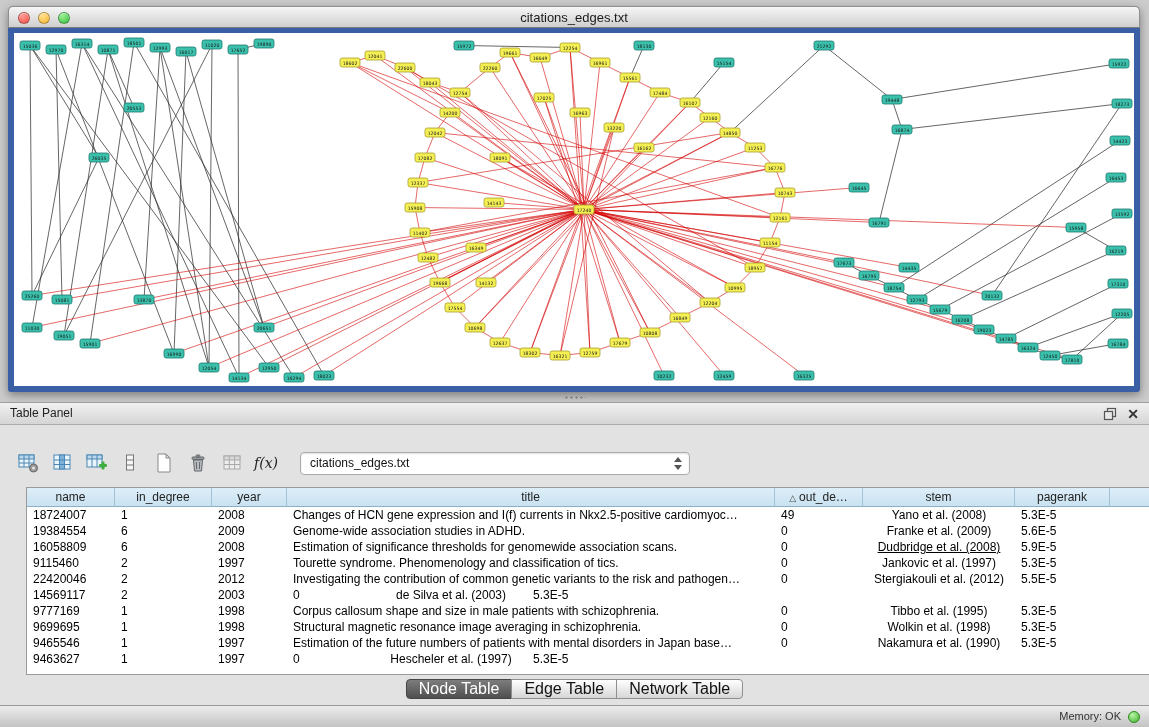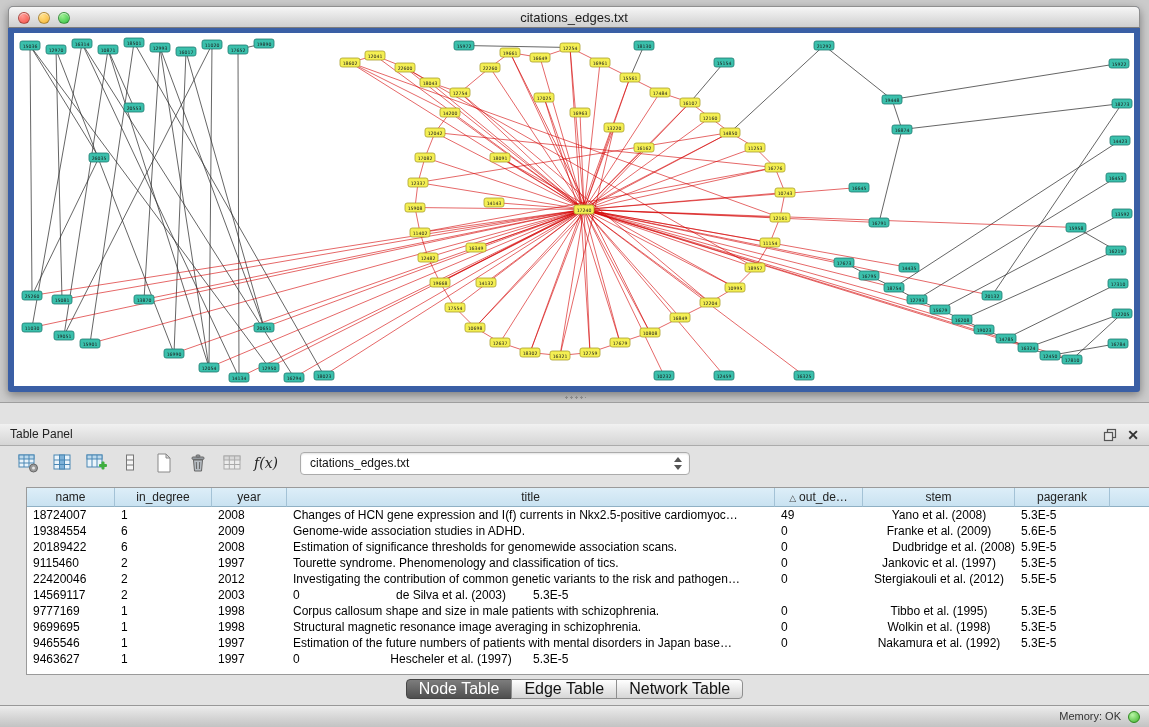--- a/index.html
+++ b/index.html
@@ -29,21 +29,21 @@
 
   
   #splitter { position:absolute; left:0; top:393px; width:1149px; height:9px; }
   #splitter-handle { position:absolute; left:564px; top:2px; width:22px; height:5px;
     background:radial-gradient(circle, #8a8a8a 1px, transparent 1.4px); background-size:5px 5px; }
 
   
   #table-panel { position:absolute; left:0; top:402px; width:1149px; height:303px;
     background:#e2e2e2; border-top:1px solid #9e9e9e; }
   #tp-header { position:relative; height:22px; background:linear-gradient(#f1f1f1,#d5d5d5);
-    border-bottom:1px solid #ababab;margin-top:21px; }
+    border-bottom:1px solid #ababab; }
   #tp-title { position:absolute; left:10px; line-height:21px; font-size:12px; color:#222; }
   #tp-float { position:absolute; right:32px; top:4px; width:14px; height:14px; cursor:default; }
   #tp-close { position:absolute; right:10px; top:1px; font-size:14px; font-weight:bold; color:#333; line-height:20px; }
 
   #tp-toolbar { position:absolute; left:14px; top:46px; height:28px; display:flex; align-items:center; }
   .tool-btn { width:28px; height:26px; display:flex; align-items:center; justify-content:center; margin-right:6px; }
   .fx-label { font-family:"DejaVu Serif",serif; font-style:italic; font-size:14px; color:#222; }
 
   #combo { position:relative; margin-left:14px; width:390px; height:23px; background:#fff;
     border:1px solid #ababab; border-radius:4px; box-shadow:inset 0 1px 2px rgba(0,0,0,.12); }
@@ -837,26 +837,26 @@
         <div class="tr">
           <div class="td" style="width: 88px;">19384554</div>
           <div class="td" style="width: 97px;">6</div>
           <div class="td" style="width: 75px;">2009</div>
           <div class="td" style="width: 488px;">Genome-wide association studies in ADHD.</div>
           <div class="td" style="width: 88px;">0</div>
           <div class="td" style="width: 152px; text-align: center; padding-left: 0px;">Franke et al. (2009)</div>
           <div class="td" style="width: 95px;">5.6E-5</div>
         </div>
         <div class="tr">
-          <div class="td" style="width: 88px;">20189422</div>
+          <div class="td" style="width: 88px;">16058809</div>
           <div class="td" style="width: 97px;">6</div>
           <div class="td" style="width: 75px;">2008</div>
           <div class="td" style="width: 488px;">Estimation of significance thresholds for genomewide association scans.</div>
           <div class="td" style="width: 88px;">0</div>
-          <div class="td" style="width: 152px; text-align: right; padding-left: 0px;">Dudbridge et al. (2008)</div>
+          <div class="td" style="width: 152px; text-align: center; padding-left: 0px; text-decoration: underline;">Dudbridge et al. (2008)</div>
           <div class="td" style="width: 95px;">5.9E-5</div>
         </div>
         <div class="tr">
           <div class="td" style="width: 88px;">9115460</div>
           <div class="td" style="width: 97px;">2</div>
           <div class="td" style="width: 75px;">1997</div>
           <div class="td" style="width: 488px;">Tourette syndrome. Phenomenology and classification of tics.</div>
           <div class="td" style="width: 88px;">0</div>
           <div class="td" style="width: 152px; text-align: center; padding-left: 0px;">Jankovic et al. (1997)</div>
           <div class="td" style="width: 95px;">5.3E-5</div>
@@ -895,21 +895,21 @@
           <div class="td" style="width: 88px;">0</div>
           <div class="td" style="width: 152px; text-align: center; padding-left: 0px;">Wolkin et al. (1998)</div>
           <div class="td" style="width: 95px;">5.3E-5</div>
         </div>
         <div class="tr">
           <div class="td" style="width: 88px;">9465546</div>
           <div class="td" style="width: 97px;">1</div>
           <div class="td" style="width: 75px;">1997</div>
           <div class="td" style="width: 488px;">Estimation of the future numbers of patients with mental disorders in Japan base…</div>
           <div class="td" style="width: 88px;">0</div>
-          <div class="td" style="width: 152px; text-align: center; padding-left: 0px;">Nakamura et al. (1992)</div>
+          <div class="td" style="width: 152px; text-align: center; padding-left: 0px;">Nakamura et al. (1990)</div>
           <div class="td" style="width: 95px;">5.3E-5</div>
         </div>
         <div class="tr">
           <div class="td" style="width: 88px;">9463627</div>
           <div class="td" style="width: 97px;">1</div>
           <div class="td" style="width: 75px;">1997</div>
           <div class="td" style="width: 88px;">0</div>
           <div class="td" style="width: 152px; text-align: center; padding-left: 0px;">Hescheler et al. (1997)</div>
           <div class="td" style="width: 95px;">5.3E-5</div>
         </div>

